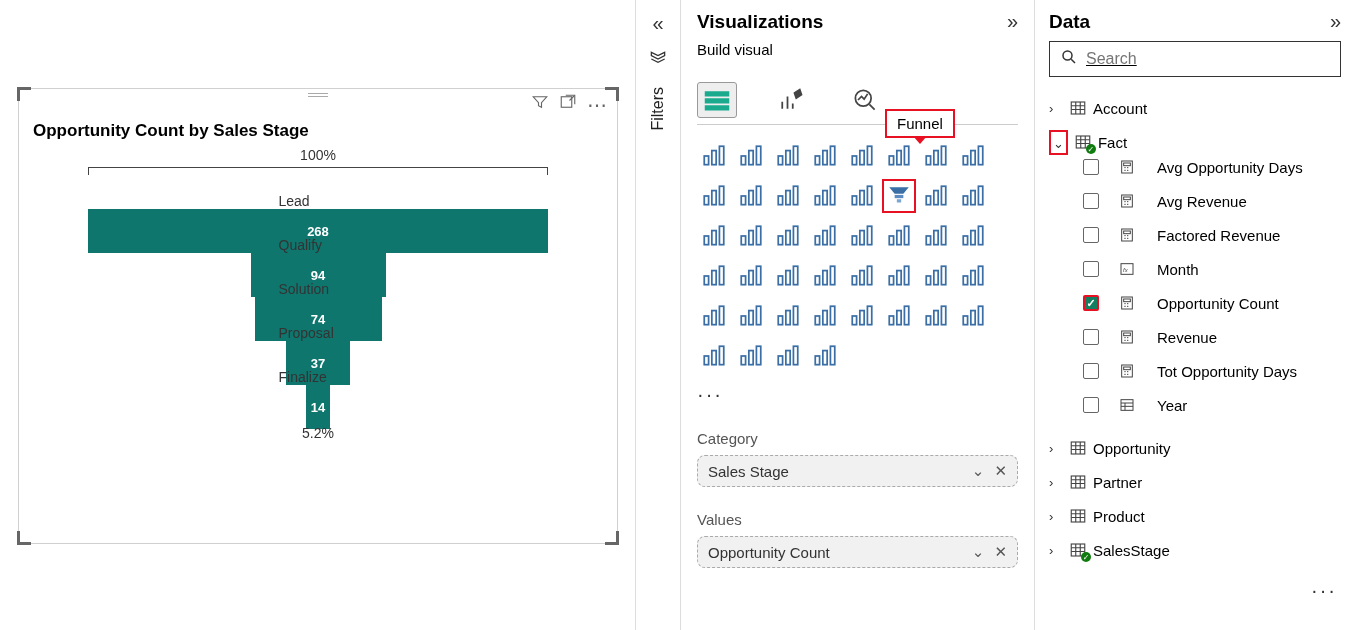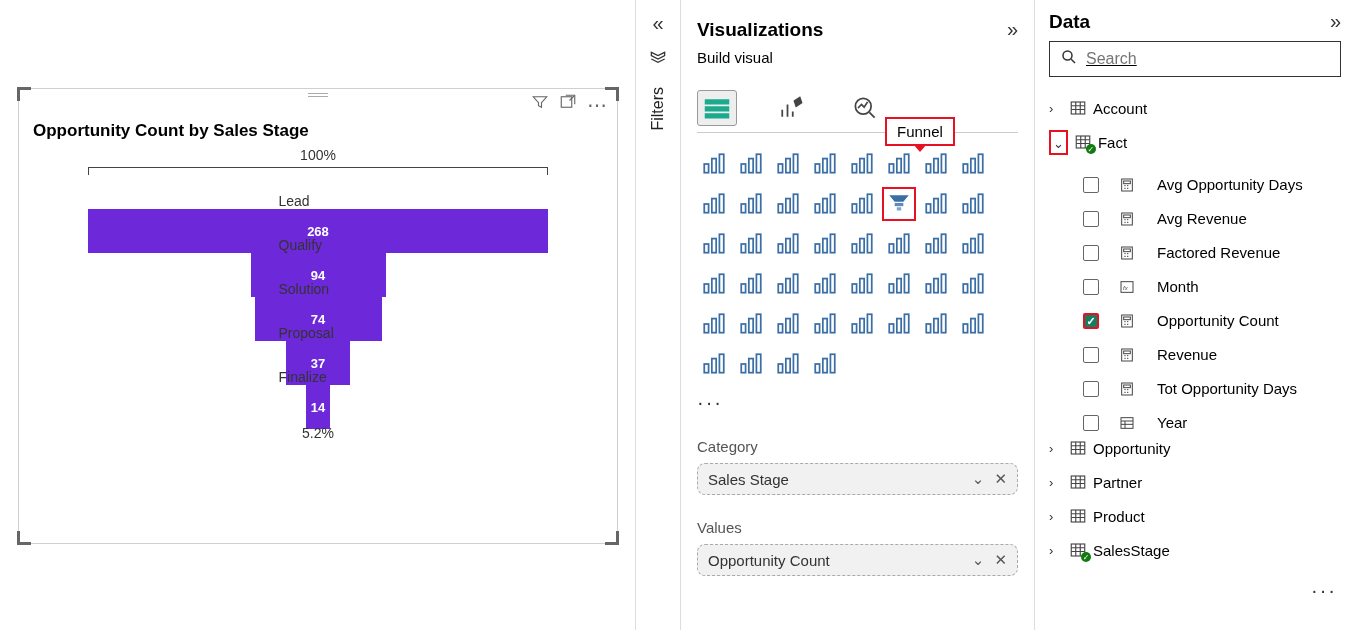--- a/index.html
+++ b/index.html
@@ -29,31 +29,31 @@
     .drag-handle span { display:block; width:20px; height:1px; background:#aaa; }
     .visual-header-icons { position:absolute; top:4px; right:10px; display:flex; gap:10px; color:#666; }
     .visual-header-icons svg { width:18px; height:18px; stroke:#666; fill:none; stroke-width:1.5; }
     .visual-title { font-weight:700; font-size:17px; padding: 32px 0 0 14px; color:#000; }
     .funnel-top-label { text-align:center; font-size:14px; color:#333; margin-top:6px; }
     .funnel-axis { margin: 4px auto 0; width: 460px; height:8px; border-left:1px solid #444; border-right:1px solid #444; border-top:1px solid #444; }
     .funnel-rows { margin-top: 18px; }
     .funnel-row { display:flex; align-items:center; height:44px; flex-direction:column;}
     .funnel-row .label { width:95px; padding-left:8px; font-size:14px; color:#333; }
     .funnel-row .bar-zone { flex:1; display:flex; justify-content:center; }
-    .funnel-row .bar { background:#6d28d9; height:44px; display:flex; align-items:center; justify-content:center; color:#fff; font-size:13px; font-weight:600; }
+    .funnel-row .bar { background:#0f766e; height:44px; display:flex; align-items:center; justify-content:center; color:#fff; font-size:13px; font-weight:600; }
     .funnel-bottom-axis { margin: 0 auto; width:22px; height:8px; border-left:1px solid #444; border-right:1px solid #444; border-bottom:1px solid #444; }
     .funnel-bottom-label { text-align:center; font-size:14px; color:#333; margin-top:4px; }
 
     
     .filters-tab { flex:0 0 46px; border-left:1px solid #ddd; border-right:1px solid #ddd; display:flex; flex-direction:column; align-items:center; padding-top:12px; gap:14px; }
     .filters-tab .collapse-icon { font-size:20px; color:#333; }
     .filters-tab .label { writing-mode: vertical-rl; transform: rotate(180deg); font-size:16px; color:#222; }
 
     
-    .viz-pane { flex:0 0 354px; border-right:1px solid #ddd; padding: 18px 16px; }
+    .viz-pane { flex:0 0 354px; border-right:1px solid #ddd; padding: 10px 16px; }
     .pane-header { display:flex; justify-content:space-between; align-items:center; margin-bottom:8px; }
     .pane-header h2 { font-size:19px; font-weight:600; }
     .pane-header .expand { font-size:20px; color:#333; }
     .pane-sub { font-size:15px; margin-bottom:24px; }
     .mode-tabs { display:flex; gap:34px; align-items:center; border-bottom:1px solid #ccc; padding-bottom:6px;}
     .mode-tab { width:40px; height:36px; display:flex; align-items:center; justify-content:center;}
     .mode-tab.active { background:#eee; border:1px solid #999; border-radius:3px; }
     .mode-tab svg { width:28px; height:28px; }
     .viz-grid { display:grid; grid-template-columns: repeat(8, 34px); grid-auto-rows:34px; gap:6px 3px; margin-top:14px; position:relative; }
     .viz-item { display:flex; align-items:center; justify-content:center; cursor:pointer; }
@@ -70,21 +70,21 @@
     
     .data-pane { flex:1; padding:10px 14px; }
     .search-box { display:flex; align-items:center; gap:8px; border:1px solid #333; padding:6px 10px; margin:8px 0 14px; }
     .search-box svg { width:18px; height:18px; }
     .search-box input { border:none; outline:none; font-size:16px; flex:1;text-decoration:underline; }
     .tree { font-size:15px; }
     .tree-node { display:flex; align-items:center; gap:6px; height:34px; cursor:pointer; }
     .tree-node .chev { width:14px; font-size:13px; color:#333; }
     .tree-node .table-icon { width:18px; display:inline-flex; }
     .tree-children { margin-left:34px; }
-    .field-row { display:flex; align-items:flex-end; gap:20px; height:34px; }
+    .field-row { display:flex; align-items:flex-start; gap:20px; height:34px; }
     .field-row .cb { width:16px; height:16px; border:1px solid #666; border-radius:2px; display:flex; align-items:center; justify-content:center; }
     .field-row .cb.checked { background:#137e60; border:2px solid #e81123; }
     .field-row .cb.checked::after { content:'✓'; color:#fff; font-size:11px; font-weight:bold; }
     .field-row .fld-icon { width:18px; display:inline-flex; }
     .highlight-red { border:2px solid #e81123; }
     .hl-wrap { display:inline-block; padding:2px; }
     .badge-check { position:relative; }
     .badge-check::after { content:'✓'; position:absolute; bottom:-3px; right:-4px; background:#107c10; color:#fff; border-radius:50%; width:10px; height:10px; font-size:8px; display:flex; align-items:center; justify-content:center; }
     .data-ellipsis { position:absolute; right:18px; bottom:28px; font-size:20px; letter-spacing:2px; color:#333; }
   </style>

